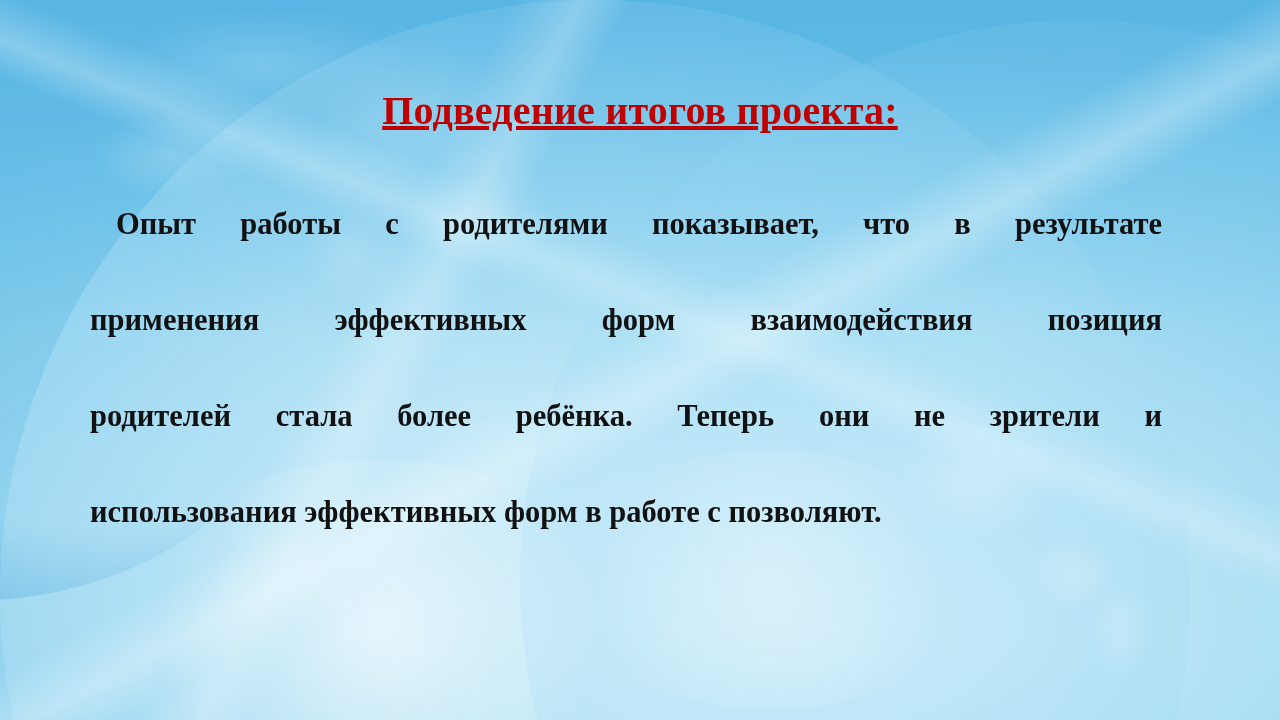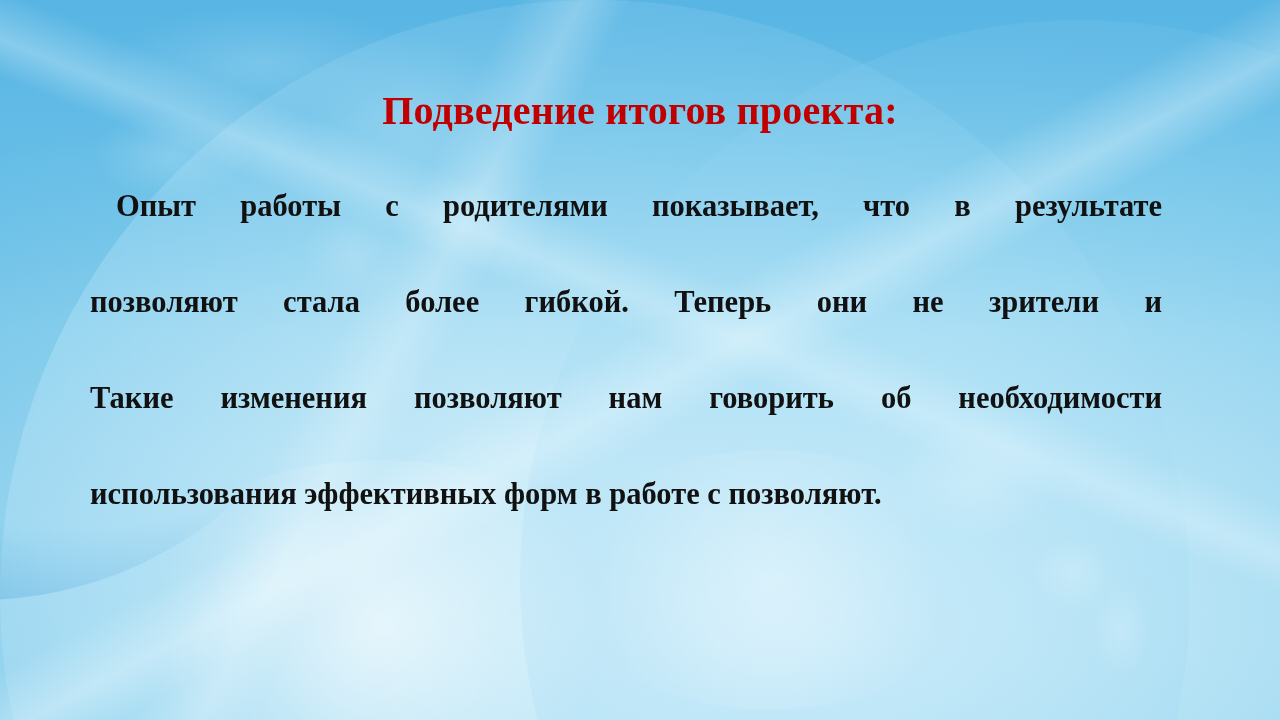--- a/index.html
+++ b/index.html
@@ -177,26 +177,27 @@
     left: 0;
     right: 0;
     top: 62px;
     text-align: center;
     color: #c00000;
     font-size: 40px;
     font-weight: bold;
     letter-spacing: 0.2px;
     line-height: 1.1;
     white-space: nowrap;
+    text-decoration: underline;
   }
 
   .body-block {
     position: absolute;
     left: 90px;
-    top: 182px;
+    top: 200px;
     width: 1072px;
     color: #111111;
     font-size: 30.5px;
     font-weight: bold;
     line-height: 48px;
     text-align: justify;
     text-justify: inter-word;
   }
   .body-block p {
     margin: 0;
@@ -233,19 +234,19 @@
   <div class="bg-layer bg-streaks"></div>
   <div class="bg-hotspot"></div>
   <div class="bg-hotspot2"></div>
 
   <div class="content">
 
     <h1 class="slide-title">Подведение итогов проекта:</h1>
 
     <div class="body-block">
       <p><span class="indent"></span><span>Опыт работы с родителями показывает, что в результате</span></p>
-      <p><span>позволяют стала более гибкой. Теперь они не зрители и</span></p>
-      <p><span>Такие изменения позволяют нам говорить об необходимости</span></p>
+      <p><span>применения эффективных форм взаимодействия позиция</span></p>
+      <p><span>родителей стала более ребёнка. Теперь они не зрители и</span></p>
       <p class="last"><span>использования эффективных форм в работе с позволяют.</span></p>
     </div>
 
   </div>
 </div>
 
 </body></html>

